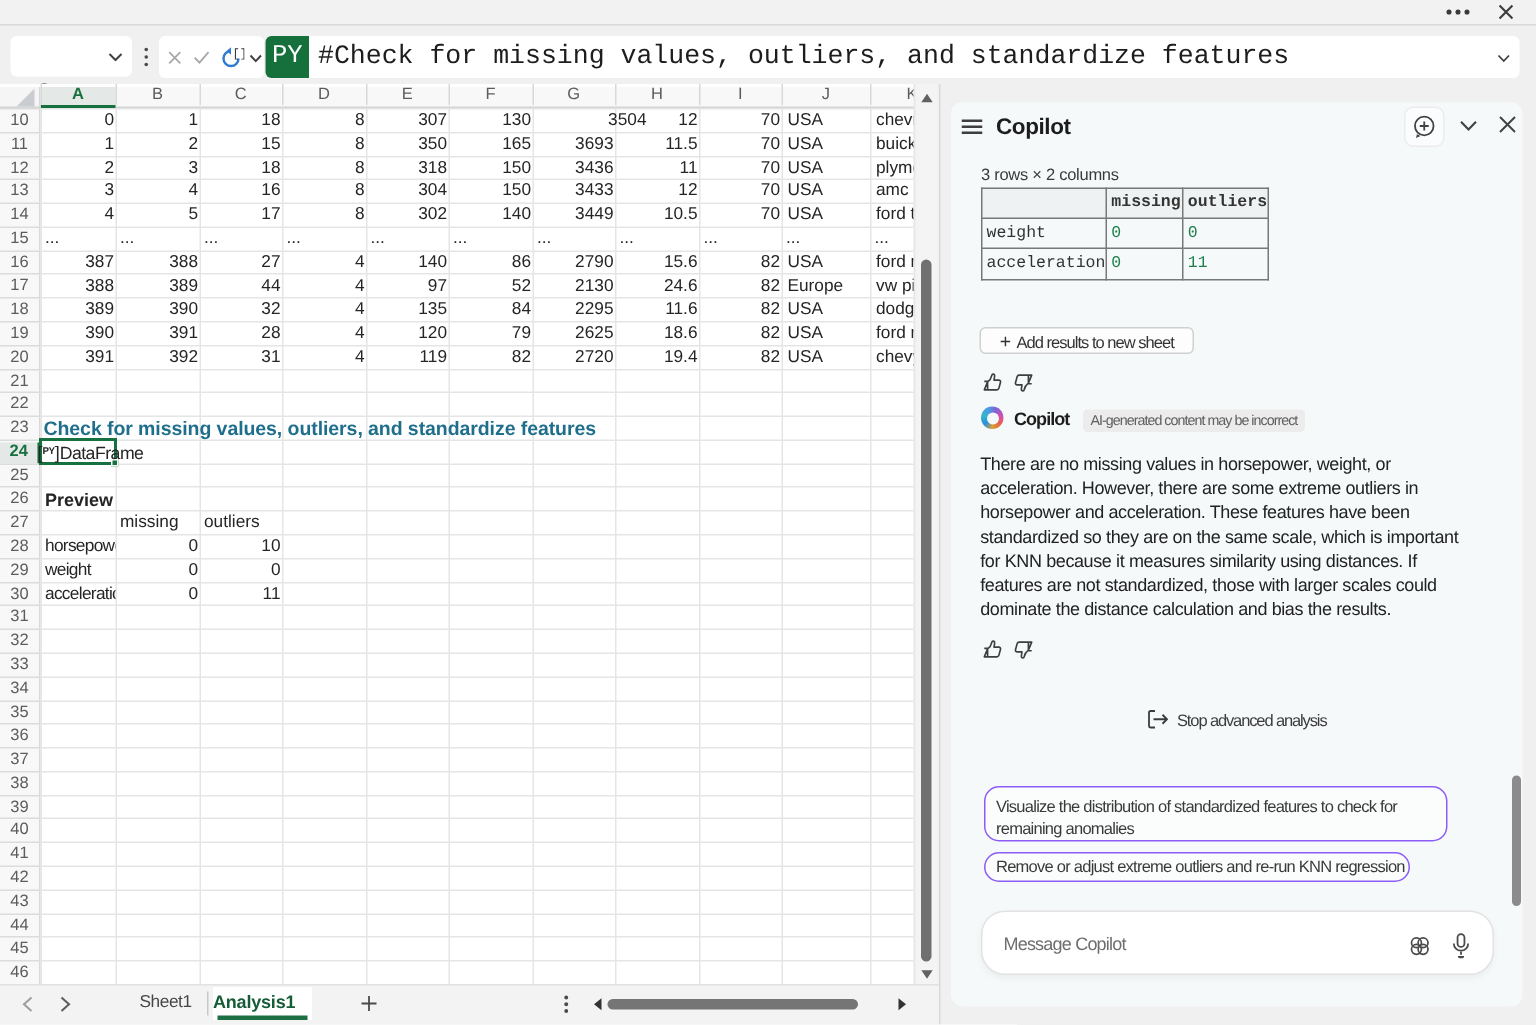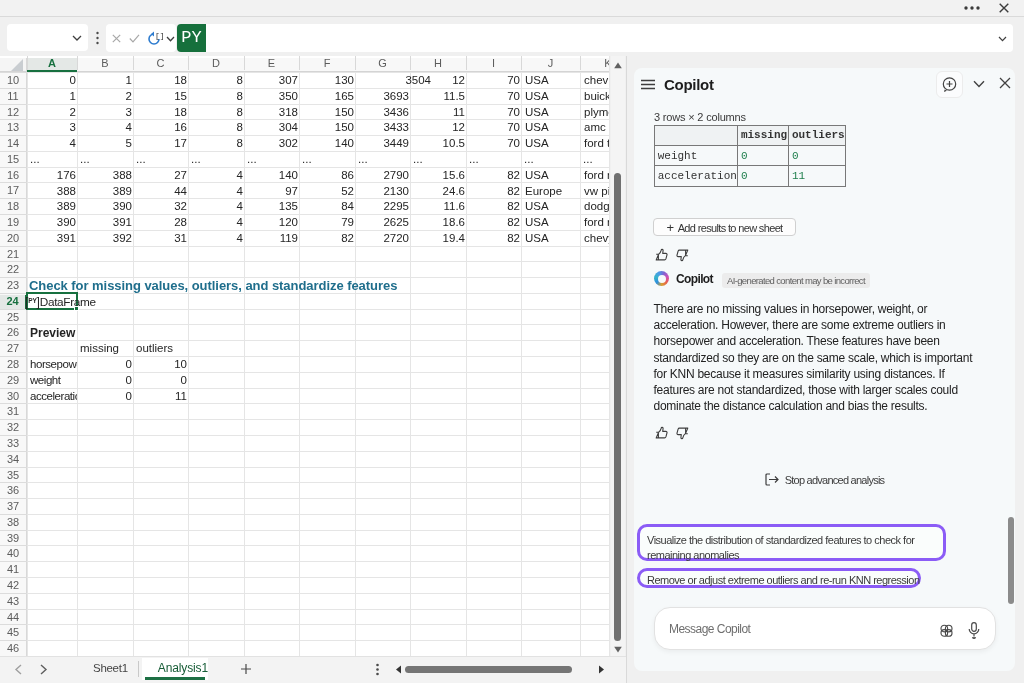--- a/index.html
+++ b/index.html
@@ -30,35 +30,35 @@
 #title23{color:#1f6e8c;font-weight:bold;font-size:13px;letter-spacing:-.05px;}
 
 #vsb{left:611px;top:56px;width:14px;height:600px;background:#f4f4f4;}
 #vthumb{left:3px;top:117px;width:7px;height:468px;background:#707070;border-radius:3.5px;}
 
 #tabbar{left:0;top:656px;width:626px;height:27px;background:#f3f3f3;border-top:1px solid #e2e2e2;}
 #divline{left:625.5px;top:56px;width:1px;height:627px;background:#d9d9d9;}
 .tabtxt{font-size:12px;color:#454545;}
 #activetab{left:142px;top:1px;width:66px;height:22px;background:#fff;}
 #activetab .ul{position:absolute;left:3px;right:3px;bottom:0.5px;height:3px;background:#1d7044;}
-#activetab .t{position:absolute;left:0;right:0;top:3px;text-align:right;font-weight:normal;font-size:12px;letter-spacing:-.13px;color:#165c36;}
+#activetab .t{position:absolute;left:0;right:0;top:3px;text-align:left;font-weight:bold;font-size:12px;letter-spacing:-.13px;color:#165c36;}
 
 #panel{left:634px;top:68px;width:381px;height:603px;background:#f6f9fa;border-radius:8px;}
 #ptitle{left:30px;top:8px;font-size:15px;letter-spacing:-.28px;font-weight:bold;color:#1d1d1d;}
 #rc{left:20px;top:43px;font-size:11px;letter-spacing:-.18px;color:#3a3a3a;}
 table#ptab{position:absolute;left:19.7px;top:56.8px;border-collapse:collapse;}
 #ptab td{border:1px solid #787878;font-family:"Liberation Mono",monospace;font-size:11px;padding:0 0 0 3px;height:20.3px;color:#333;}
 #ptab .v{color:#1e7e4c;}
 #ptab .hd{font-weight:bold;}
 #addbtn{left:19px;top:149.5px;width:143px;height:18.5px;background:#fdfdfd;border:1px solid #d0d0d0;border-radius:4px;font-size:11px;letter-spacing:-.65px;color:#333;text-align:center;line-height:17px;}
 .para{left:19.5px;font-size:12px;line-height:16.2px;color:#222;letter-spacing:-.26px;}
 #attr-name{left:42px;top:204px;font-weight:bold;font-size:12px;letter-spacing:-.63px;color:#1d1d1d;}
 #attr-pill{left:88px;top:204.5px;height:15.5px;background:#ececec;border-radius:3px;font-size:9.5px;color:#5f5f5f;line-height:15.5px;padding:0 5px;letter-spacing:-.64px;}
 #stoprow{left:0;top:404.5px;width:381px;text-align:center;font-size:11px;letter-spacing:-.75px;color:#3c3c3c;}
-.pill{position:absolute;left:3px;border:3px solid #8b5cf6;border-radius:10px;background:#fafdfc;font-size:11px;color:#3a3a3a;letter-spacing:-.5px;white-space:nowrap;}
+.pill{position:absolute;left:22px;border:1px solid #8b5cf6;border-radius:10px;background:#fafdfc;font-size:11px;color:#3a3a3a;letter-spacing:-.5px;white-space:nowrap;}
 #pill1{top:456px;width:309px;height:37px;padding:5.5px 0 0 7px;line-height:15.5px;}
 #pill2{top:500px;width:284px;height:19.5px;line-height:18.5px;padding-left:7px;}
 #msgbox{left:20px;top:538.5px;width:342px;height:43.5px;background:#fff;border:1px solid #e2e2e2;border-radius:16px;box-shadow:0 2px 5px rgba(0,0,0,.05);}
 #msgph{left:14px;top:14.5px;font-size:12px;letter-spacing:-.53px;color:#6e6e6e;}
 #pscroll{left:374px;top:449px;width:5.5px;height:87px;background:#8b8b8b;border-radius:3px;}
 svg{display:block;}
 </style></head><body>
 <div class="abs" id="titlebar"></div>
 <svg class="abs" style="left:964px;top:5px" width="16" height="6">
     <circle cx="2" cy="3" r="1.7" fill="#3a3a3a"></circle>
@@ -89,20 +89,21 @@
 <svg class="abs" style="left:146px;top:30.5px" width="17" height="16">
 <path d="M8,3 a5,5 0 1 0 5,5" stroke="#2e7ccf" stroke-width="1.6" fill="none"></path>
 <path d="M8,0.5 L5,3 L8,5.5" fill="#2e7ccf"></path>
 <text x="9" y="7" font-size="8" fill="#333" font-family="Liberation Mono">[]</text>
 </svg>
 <svg class="abs" style="left:166px;top:35.5px" width="9" height="6">
     <path d="M1,1 L4.5,4.7 L8,1" stroke="#3f3f3f" stroke-width="1.3" fill="none"></path>
   </svg>
 <div class="abs wbox" id="finput">
     <div class="abs" id="pybadge">PY</div>
+    <div class="abs" id="ftext">#Check for missing values, outliers, and standardize features</div>
   </div>
 <svg class="abs" style="left:998px;top:36px" width="9" height="6">
     <path d="M1,1 L4.5,4.7 L8,1" stroke="#3f3f3f" stroke-width="1.2" fill="none"></path>
   </svg>
 
 <div class="abs" id="grid">
 <div class="abs" id="colhdr"></div>
 <div class="abs" style="left:27px;top:2px;width:50px;height:14px;background:#e4e8e6;border-bottom:2px solid #17703f;"></div>
 <div class="cht" style="left:27px;width:50px;color:#17703f;font-weight:bold">A</div>
 <div class="chl" style="left:27px"></div>
@@ -301,21 +302,21 @@
 <div class="cell num" style="left:77px;top:81.22px;width:55px">5</div>
 <div class="cell num" style="left:133px;top:81.22px;width:54px">17</div>
 <div class="cell num" style="left:188px;top:81.22px;width:55px">8</div>
 <div class="cell num" style="left:244px;top:81.22px;width:54px">302</div>
 <div class="cell num" style="left:299px;top:81.22px;width:55px">140</div>
 <div class="cell num" style="left:355px;top:81.22px;width:54px">3449</div>
 <div class="cell num" style="left:410px;top:81.22px;width:55px">10.5</div>
 <div class="cell num" style="left:466px;top:81.22px;width:54px">70</div>
 <div class="cell" style="left:525px;top:81.22px">USA</div>
 <div class="cell" style="left:584px;top:81.22px">ford torino</div>
-<div class="cell num" style="left:27px;top:112.78px;width:49px">176</div>
+<div class="cell num" style="left:27px;top:112.78px;width:49px">387</div>
 <div class="cell num" style="left:77px;top:112.78px;width:55px">388</div>
 <div class="cell num" style="left:133px;top:112.78px;width:54px">27</div>
 <div class="cell num" style="left:188px;top:112.78px;width:55px">4</div>
 <div class="cell num" style="left:244px;top:112.78px;width:54px">140</div>
 <div class="cell num" style="left:299px;top:112.78px;width:55px">86</div>
 <div class="cell num" style="left:355px;top:112.78px;width:54px">2790</div>
 <div class="cell num" style="left:410px;top:112.78px;width:55px">15.6</div>
 <div class="cell num" style="left:466px;top:112.78px;width:54px">82</div>
 <div class="cell" style="left:525px;top:112.78px">USA</div>
 <div class="cell" style="left:584px;top:112.78px">ford mustang gl</div>

